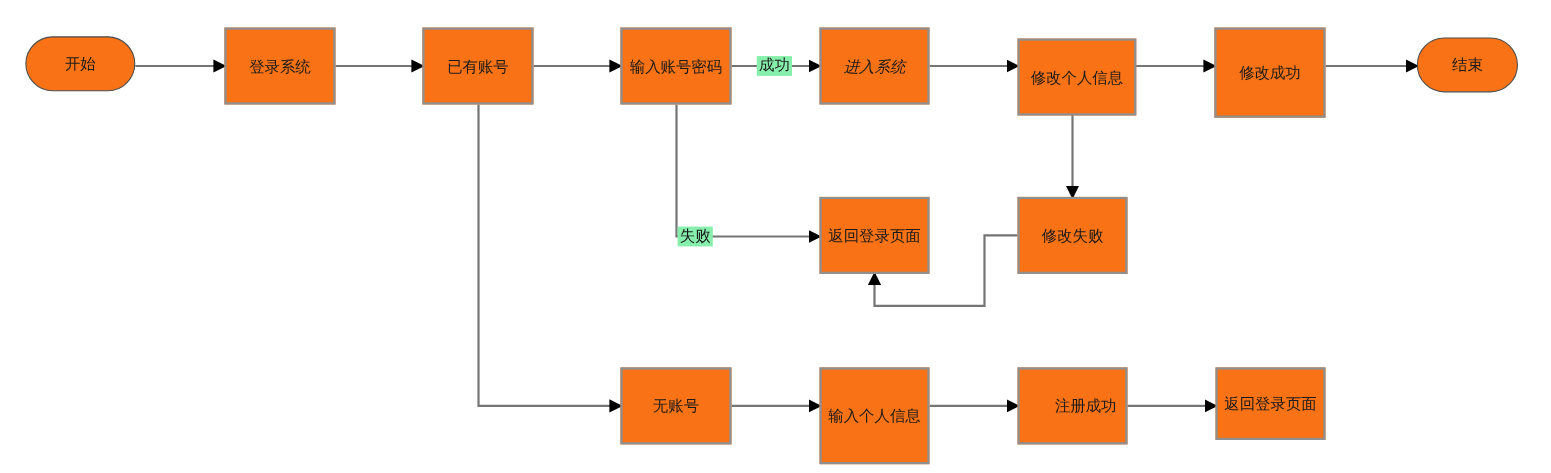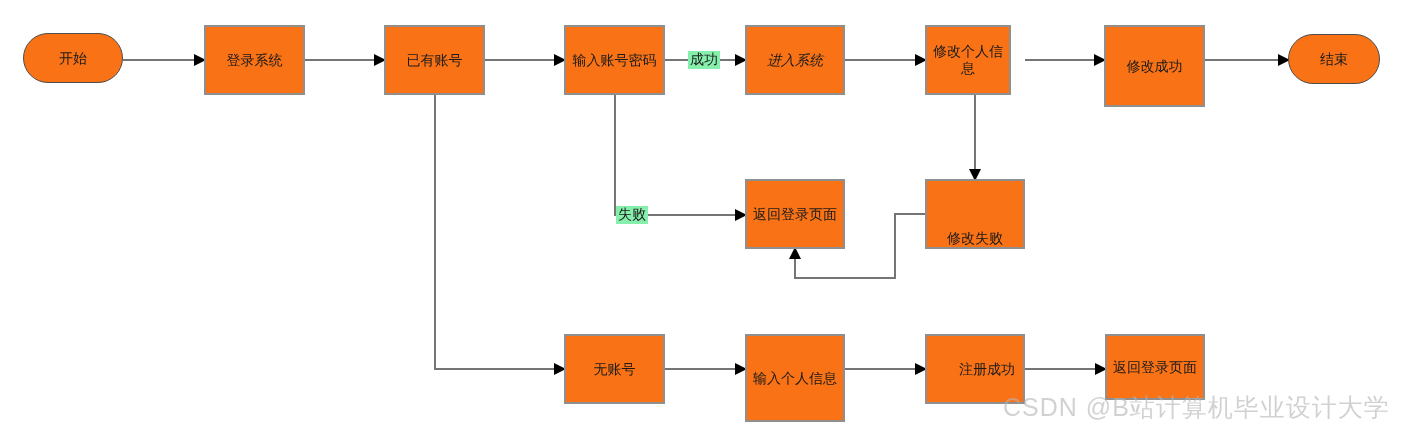--- a/index.html
+++ b/index.html
@@ -99,46 +99,45 @@
       </div>
       <div class="node rect" style="left: 384px; top: 25px; width: 101px; height: 70px;">
         <span>已有账号</span>
       </div>
       <div class="node rect" style="left: 564px; top: 25px; width: 101px; height: 70px;">
         <span>输入账号密码</span>
       </div>
       <div class="node rect" style="left: 745px; top: 25px; width: 100px; height: 70px; font-style: italic;">
         <span>进入系统</span>
       </div>
-      <div class="node rect" style="left: 925px; top: 25px; width: 86px; height: 70px;">
+      <div class="node rect" style="left: 925px; top: 35px; width: 108px; height: 70px;">
         <span>修改个人信息</span>
       </div>
       <div class="node rect" style="left: 1104px; top: 25px; width: 101px; height: 82px;">
         <span>修改成功</span>
       </div>
       <div class="node pill" style="left: 1288px; top: 34px; width: 92px; height: 50px;">
         <span>结束</span>
       </div>
       <div class="node rect" style="left: 745px; top: 179px; width: 100px; height: 70px;">
         <span>返回登录页面</span>
       </div>
-      <div class="node rect" style="left: 925px; top: 179px; width: 100px; height: 70px; align-items: flex-end;">
+      <div class="node rect" style="left: 925px; top: 179px; width: 100px; height: 70px;">
         <span>修改失败</span>
       </div>
       <div class="node rect" style="left: 564px; top: 334px; width: 101px; height: 70px;">
         <span>无账号</span>
       </div>
       <div class="node rect" style="left: 745px; top: 334px; width: 100px; height: 88px;">
         <span>输入个人信息</span>
       </div>
       <div class="node rect" style="left: 925px; top: 334px; width: 100px; height: 70px; padding-left: 24px;">
         <span>注册成功</span>
       </div>
       <div class="node rect" style="left: 1105px; top: 334px; width: 100px; height: 66px;">
         <span>返回登录页面</span>
       </div>
     </div>
   <div>
       <div class="edge-label" style="left: 704px; top: 60px;">成功</div>
       <div class="edge-label" style="left: 632px; top: 215px;">失败</div>
     </div>
-  <div class="watermark">CSDN @B站计算机毕业设计大学</div>
 </div>
 
 </body></html>

